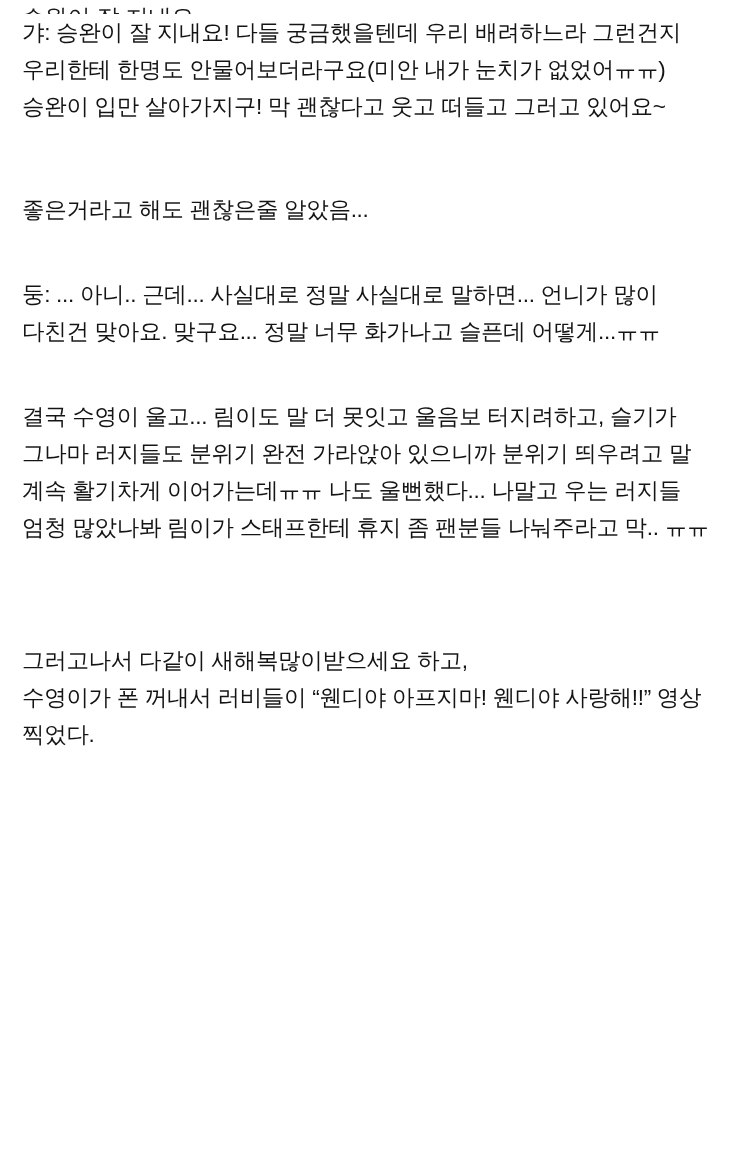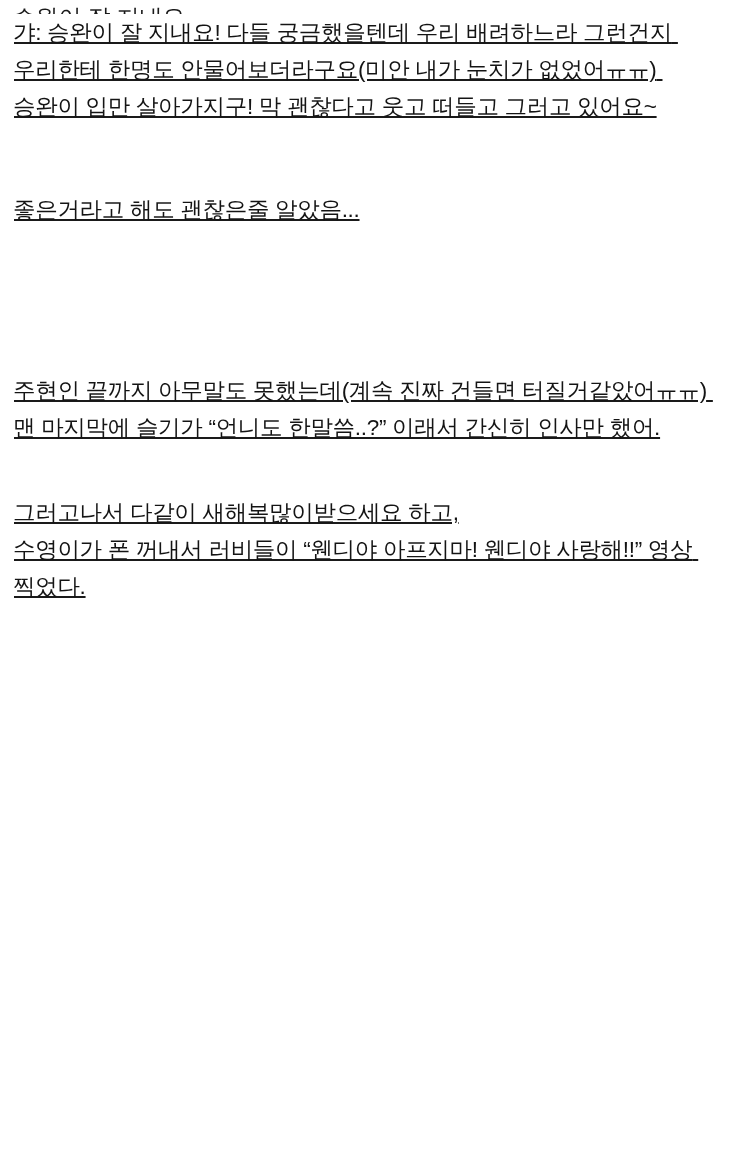--- a/index.html
+++ b/index.html
@@ -24,22 +24,21 @@
   .left-rail {
     position: absolute;
     left: 0;
     top: 0;
     width: 14px;
     height: 100%;
     background: #ffffff;
   }
   .content {
     box-sizing: border-box;
-    padding: 0 22px 0 13px;
-    text-decoration: underline;
+    padding: 0 22px 0 22px;
   }
   .clipped-top {
     height: 14px;
     overflow: hidden;
     line-height: 34px;
     font-size: 23px;
     color: #1a1a1a;
     letter-spacing: -0.2px;
     white-space: nowrap;
   }
@@ -68,27 +67,28 @@
 
     <div class="gap-sm"></div>
 
 
     <div class="gap-lg"></div>
 
     <p class="para">좋은거라고 해도 괜찮은줄 알았음...</p>
 
     <div class="gap-lg"></div>
 
+    <p class="para">둥: ... 아니.. 근데... 사실대로 정말 사실대로 말하면... 언니가 많이 다친건 맞아요. 맞구요... 정말 너무 화가나고 슬픈데 어떻게...ㅠㅠ</p>
 
     <div class="gap-lg"></div>
 
+    <p class="para">결국 수영이 울고... 림이도 말 더 못잇고 울음보 터지려하고, 슬기가 그나마 러지들도 분위기 완전 가라앉아 있으니까 분위기 띄우려고 말 계속 활기차게 이어가는데ㅠㅠ 나도 울뻔했다... 나말고 우는 러지들 엄청 많았나봐 림이가 스태프한테 휴지 좀 팬분들 나눠주라고 막.. ㅠㅠ</p>
 
     <div class="gap-lg"></div>
 
-    <p class="para">주현인 끝까지 아무말도 못했는데(계속 진짜 건들면 터질거같았어ㅠㅠ) 맨 마지막에 슬기가 “언니도 한말씀..?” 이래서 간신히 인사만 했어.</p>
 
     <div class="gap-lg"></div>
 
     <p class="para">그러고나서 다같이 새해복많이받으세요 하고,
 수영이가 폰 꺼내서 러비들이 “웬디야 아프지마! 웬디야 사랑해!!” 영상 찍었다.</p>
 
   </div>
 </div>
 
 </body></html>

